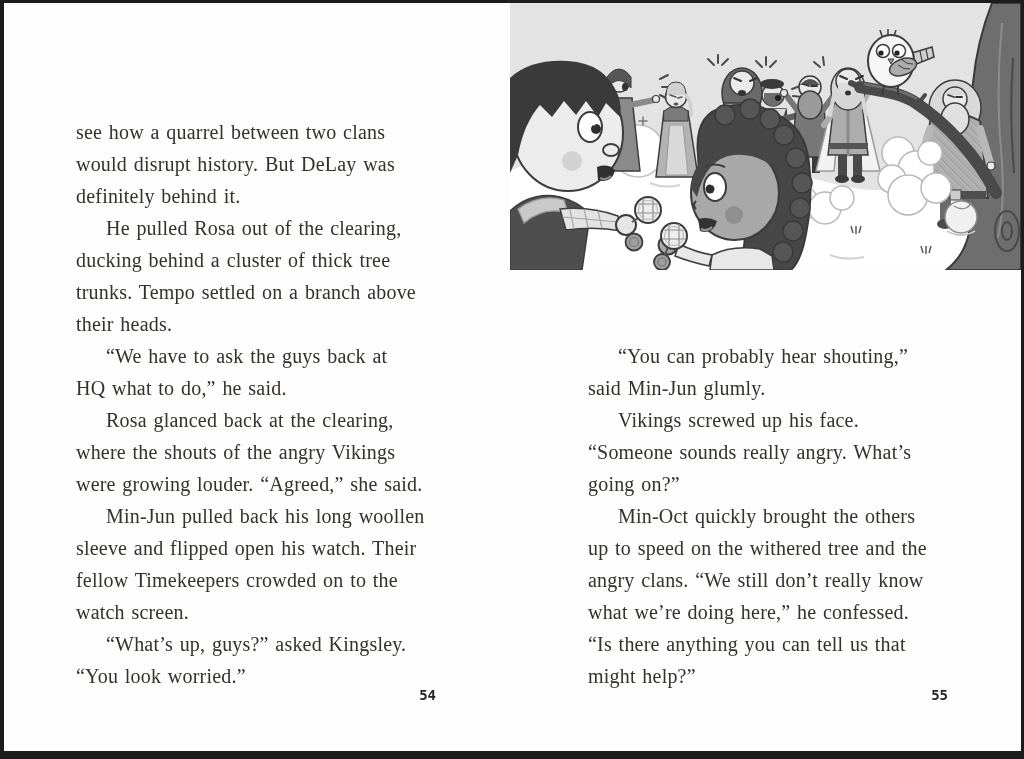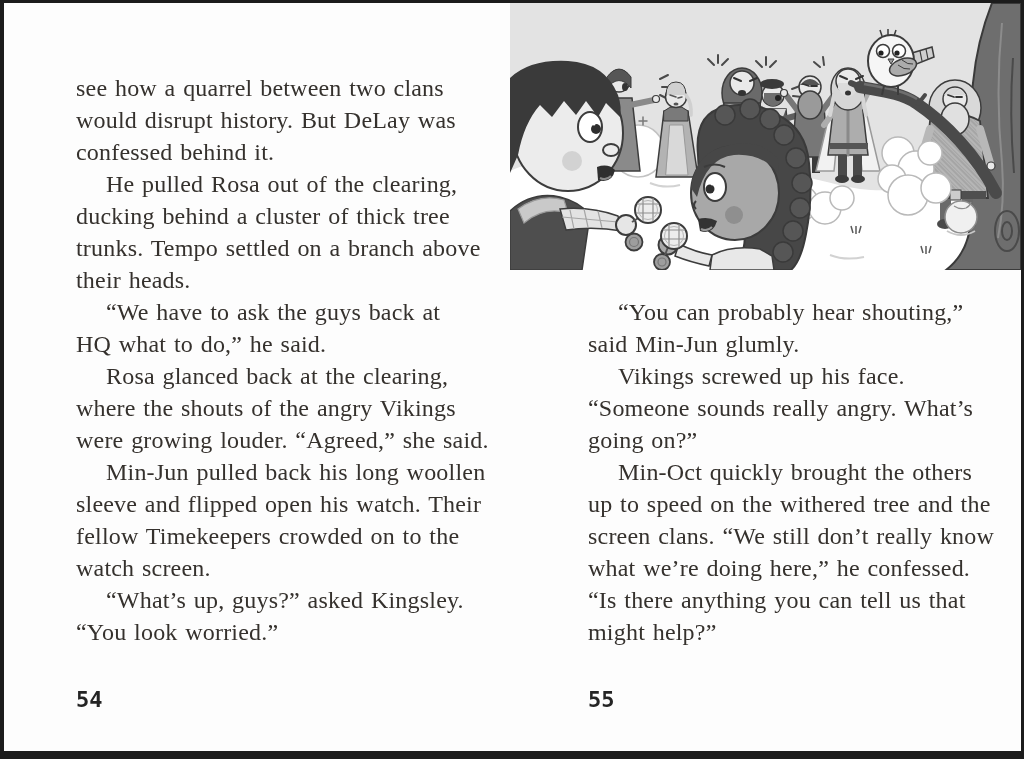--- a/index.html
+++ b/index.html
@@ -11,29 +11,29 @@
   .spread{
     position:relative;width:1024px;height:759px;background:#fdfdfd;
     overflow:hidden;font-family:"Liberation Serif",serif;color:var(--c-ink);
   }
   .frame{position:absolute;background:var(--c-frame);}
   .frame-top{left:0;top:0;width:1024px;height:3px;}
   .frame-bottom{left:0;top:751px;width:1024px;height:8px;}
   .frame-left{left:0;top:0;width:4px;height:759px;}
   .frame-right{left:1021px;top:0;width:3px;height:759px;}
 
-  .text-col{position:absolute;width:366px;font-size:24px;}
+  .text-col{position:absolute;width:366px;font-size:20px;margin-top:44px;}
   .text-col .line{height:32px;line-height:32px;white-space:pre;word-spacing:1.5px;letter-spacing:0.2px;}
   .text-col .line.indent{padding-left:30px;}
   .text-left{left:76px;top:72px;}
   .text-right{left:588px;top:296px;}
 
   .pagenum{
-    position:absolute;width:360px;top:687px;text-align:left;
-    font-family:"DejaVu Sans Mono",monospace;font-weight:700;font-size:22px;
+    position:absolute;width:360px;top:687px;text-align:right;
+    font-family:"DejaVu Sans Mono",monospace;font-weight:700;font-size:14px;
     color:#242424;letter-spacing:0px;
   }
   .pagenum-left{left:76px;}
   .pagenum-right{left:588px;}
 
   .illustration{position:absolute;left:510px;top:3px;width:511px;height:267px;}
   .illustration svg{display:block;width:511px;height:267px;}
 </style>
 </head>
 <body>
@@ -283,21 +283,21 @@
         <circle cx="164" cy="233" r="13" fill="#ededed" stroke="#3c3c3c" stroke-width="2"></circle>
         <path d="M153,227 h22 M152,236 h24 M159,221 v23 M169,221 v23" stroke="#8e8e8e" stroke-width="1.2"></path>
         <circle cx="164" cy="233" r="9.5" fill="none" stroke="#b5b5b5" stroke-width="1"></circle>
       </g>
     </svg>
   </div>
 
   <div class="text-col text-left">
       <div class="line">see how a quarrel between two clans</div>
       <div class="line">would disrupt history. But DeLay was</div>
-      <div class="line">confessed behind it.</div>
+      <div class="line">definitely behind it.</div>
       <div class="line indent">He pulled Rosa out of the clearing,</div>
       <div class="line">ducking behind a cluster of thick tree</div>
       <div class="line">trunks. Tempo settled on a branch above</div>
       <div class="line">their heads.</div>
       <div class="line indent">“We have to ask the guys back at</div>
       <div class="line">HQ what to do,” he said.</div>
       <div class="line indent">Rosa glanced back at the clearing,</div>
       <div class="line">where the shouts of the angry Vikings</div>
       <div class="line">were growing louder. “Agreed,” she said.</div>
       <div class="line indent">Min-Jun pulled back his long woollen</div>
@@ -310,20 +310,20 @@
   <div class="pagenum pagenum-left">54</div>
 
   <div class="text-col text-right">
       <div class="line indent">“You can probably hear shouting,”</div>
       <div class="line">said Min-Jun glumly.</div>
       <div class="line indent">Vikings screwed up his face.</div>
       <div class="line">“Someone sounds really angry. What’s</div>
       <div class="line">going on?”</div>
       <div class="line indent">Min-Oct quickly brought the others</div>
       <div class="line">up to speed on the withered tree and the</div>
-      <div class="line">screen clans. “We still don’t really know</div>
+      <div class="line">angry clans. “We still don’t really know</div>
       <div class="line">what we’re doing here,” he confessed.</div>
       <div class="line">“Is there anything you can tell us that</div>
       <div class="line">might help?”</div>
     </div>
   <div class="pagenum pagenum-right">55</div>
 
 </div>
 
 </body></html>

